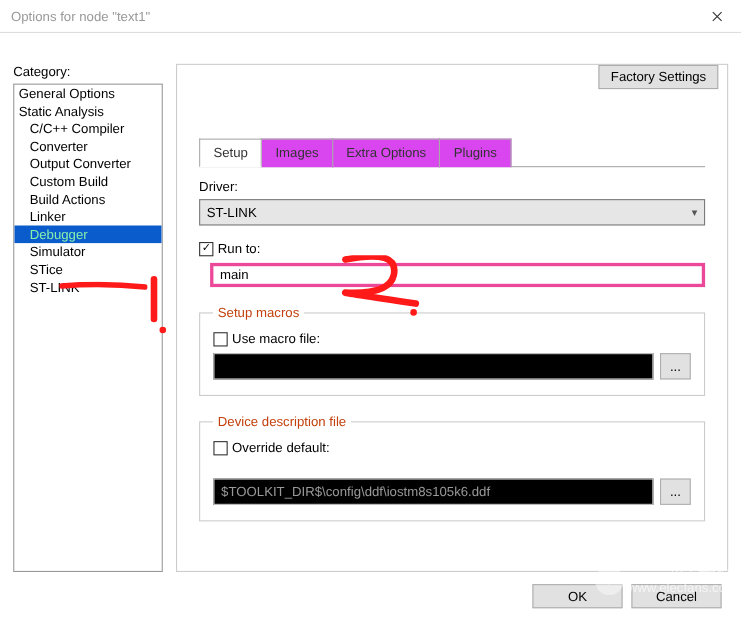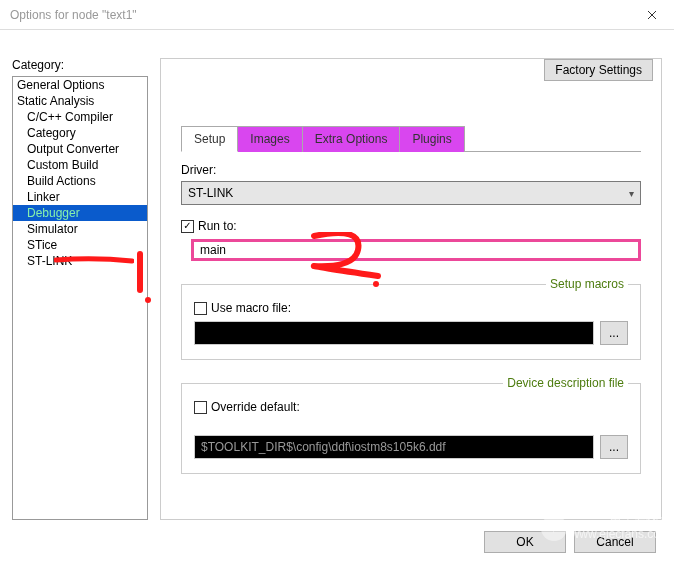--- a/index.html
+++ b/index.html
@@ -61,21 +61,21 @@
   .cb { width: 13px; height: 13px; border: 1px solid #333; display: inline-flex; align-items: center; justify-content: center; font-size: 10px; line-height: 1; background: #fff; }
 
   .text-input {
     border: 3px solid #ec4899; padding: 3px 6px; height: 22px; background: #fff;
     margin-left: 10px; width: calc(100% - 10px);
   }
 
   fieldset.group {
     border: 1px solid #ccc; margin: 16px 0 0 0; padding: 10px 12px 14px 12px;
   }
-  fieldset.group legend { color: #4d7c0f; padding: 0 4px; text-align: right; }
+  fieldset.group legend { color: #c2410c; padding: 0 4px; }
 
   .file-row { display: flex; gap: 6px; align-items: center; margin-top: 6px; }
   .file-input { flex: 1; border: 1px solid #ccc; height: 24px; padding: 3px 6px; color: #999; background: #000000; }
   .browse-btn {
     width: 28px; height: 24px; background: #e1e1e1; border: 1px solid #adadad;
     display: flex; align-items: center; justify-content: center; cursor: pointer;
   }
 
   .footer {
     position: absolute; bottom: 0; right: 18px; height: 30px;
@@ -121,21 +121,21 @@
 </div>
 
 <div class="dialog-body">
 
   <div class="left-col">
     <div class="cat-label">Category:</div>
     <div class="cat-list" id="cat-list">
         <div class="cat-item">General Options</div>
         <div class="cat-item">Static Analysis</div>
         <div class="cat-item indent">C/C++ Compiler</div>
-        <div class="cat-item indent">Category</div>
+        <div class="cat-item indent">Converter</div>
         <div class="cat-item indent">Output Converter</div>
         <div class="cat-item indent">Custom Build</div>
         <div class="cat-item indent">Build Actions</div>
         <div class="cat-item indent">Linker</div>
         <div class="cat-item indent selected">Debugger</div>
         <div class="cat-item indent">Simulator</div>
         <div class="cat-item indent">STice</div>
         <div class="cat-item indent">ST-LINK</div>
       </div>
   </div>

